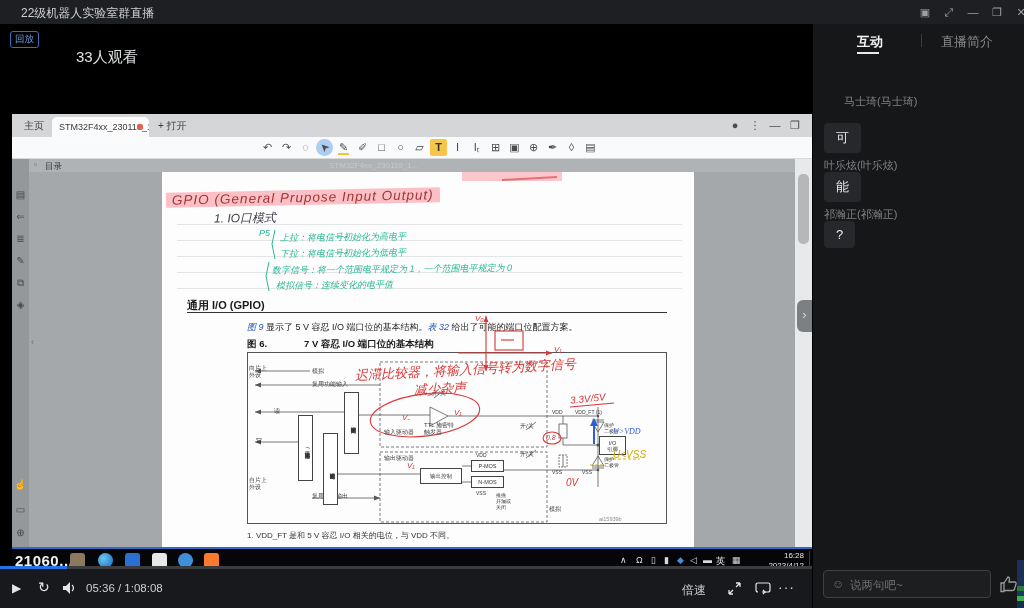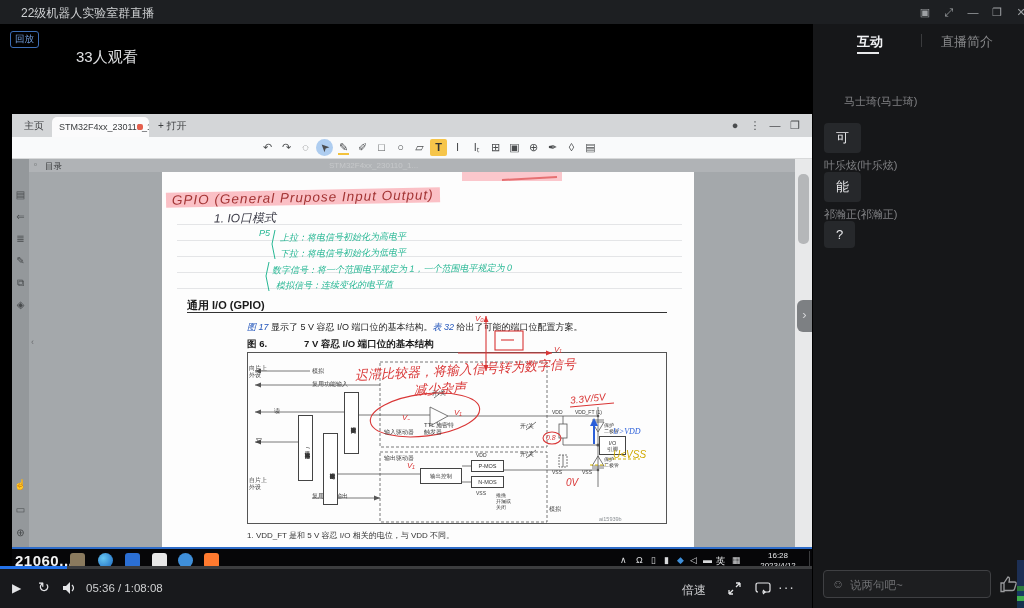--- a/index.html
+++ b/index.html
@@ -58,21 +58,21 @@
   .hw-blue{position:absolute;color:#2b5fd9;font-style:italic;white-space:nowrap;font-family:Liberation Serif, serif;}
   .hw-yellow{position:absolute;color:#cfa900;font-style:italic;white-space:nowrap;}
   .pgsvg{position:absolute;left:0;top:0;pointer-events:none;}
   
   .taskbar{position:absolute;left:0;top:433px;width:810px;height:27px;background:#060608;}
   .tb-blue{position:absolute;left:0;top:0;width:810px;height:2px;background:#2e6cc8;}
   .tb-label{position:absolute;left:3px;top:5px;font-size:15px;font-weight:bold;color:#f2f2f2;letter-spacing:0.5px;}
   .tb-icon{position:absolute;top:6px;width:15px;height:15px;border-radius:3px;}
   .tb-under{position:absolute;top:24px;width:15px;height:2px;background:#5a9fd4;}
   .tray-g{position:absolute;top:8px;font-size:9px;color:#d8d9db;}
-  .tray-time{position:absolute;left:740px;top:4px;width:52px;text-align:center;font-size:8px;line-height:9.5px;color:#e6e7e9;}
+  .tray-time{position:absolute;left:740px;top:4px;width:52px;text-align:right;font-size:8px;line-height:9.5px;color:#e6e7e9;}
   .tb-peek{position:absolute;left:797px;top:4px;width:11px;height:19px;border-left:1px solid #3a3b3d;}
   
   .progress{position:absolute;left:0;top:542px;width:812px;height:3px;background:#3c3d3f;}
   .progress-fill{height:3px;background:#2472e8;width:0;}
   .controls{position:absolute;left:0;top:545px;width:812px;height:39px;background:#18191c;}
   .pc{position:absolute;color:#e4e5e7;}
   .ctime{position:absolute;left:86px;top:13px;font-size:11.5px;color:#cfd0d2;}
   .speed{position:absolute;left:682px;top:13px;font-size:12px;color:#cfd0d2;}
   .dots{position:absolute;left:778px;top:10px;font-size:14px;color:#cfd0d2;letter-spacing:1px;}
   .vid-handle{position:absolute;left:797px;top:276px;width:15px;height:32px;background:rgba(90,92,96,0.75);border-radius:6px 0 0 6px;color:#d4d5d7;font-size:13px;line-height:30px;text-align:center;}
@@ -184,21 +184,21 @@
           <div class="hw-sub">1. IO口模式</div>
           <div class="gmark" style="left:97px;top:56px;">P5</div>
           <div id="gnotes">
               <div class="gnote" style="left: 118px; top: 59px;">上拉：将电信号初始化为高电平</div>
               <div class="gnote" style="left: 118px; top: 75px;">下拉：将电信号初始化为低电平</div>
               <div class="gnote" style="left: 110px; top: 91px;">数字信号：将一个范围电平规定为 1，一个范围电平规定为 0</div>
               <div class="gnote" style="left: 114px; top: 107px;">模拟信号：连续变化的电平值</div>
             </div>
           <div class="heading">通用 I/O (GPIO)</div>
           <div class="head-rule"></div>
-          <div class="para" id="para"><span class="lnk">图 17</span><span> 显示了 5 V 容忍 I/O 端口位的基本结构。</span><span class="lnk">表 32</span><span> 给出了可能的端口位配置方案。</span></div>
+          <div class="para" id="para"><span class="lnk">图 9</span><span> 显示了 5 V 容忍 I/O 端口位的基本结构。</span><span class="lnk">表 32</span><span> 给出了可能的端口位配置方案。</span></div>
           <div class="figcap" style="left:85px;">图 6.</div>
           <div class="figcap" style="left:142px;">7 V 容忍 I/O 端口位的基本结构</div>
           <div class="figbox"></div>
           <div class="footnote">1.   VDD_FT 是和 5 V 容忍 I/O 相关的电位，与 VDD 不同。</div>
           <svg class="pgsvg" width="532" height="375">
 
             <g stroke="#555" stroke-width="0.8" fill="none">
               <rect x="218" y="190" width="167" height="85" stroke-dasharray="3,2"></rect>
               <rect x="218" y="280" width="167" height="70" stroke-dasharray="3,2"></rect>
               <path d="M268,235 L268,254 L286,244 Z"></path>

